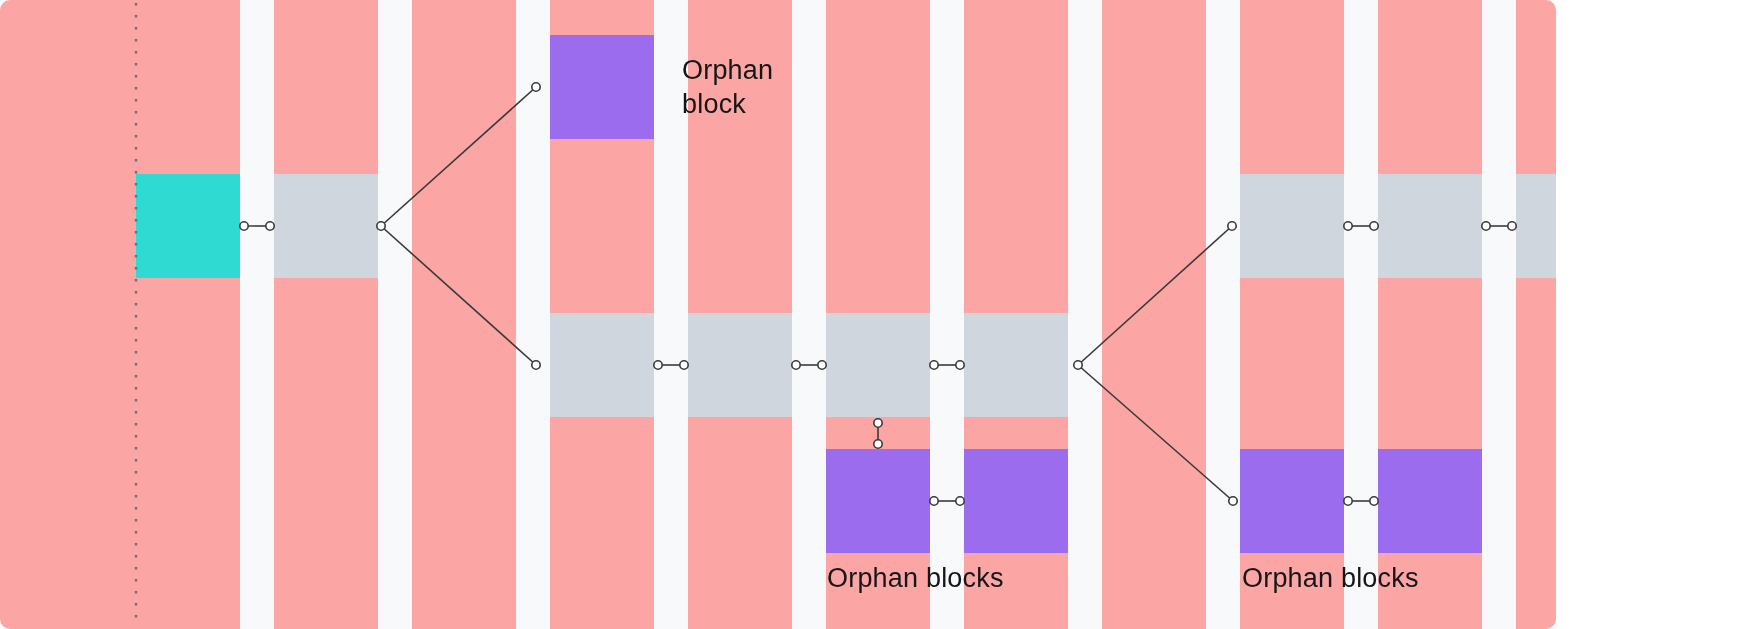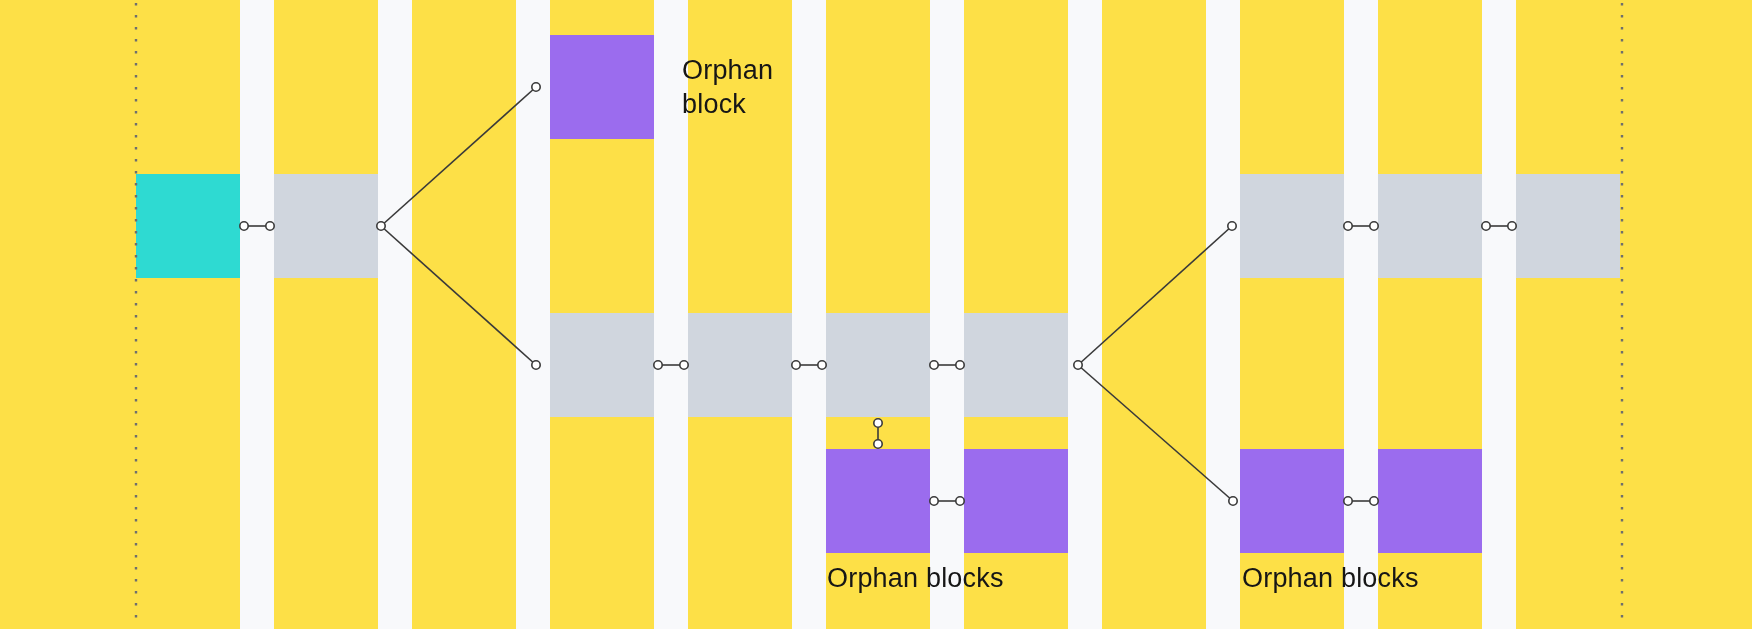--- a/index.html
+++ b/index.html
@@ -3,24 +3,25 @@
 <meta charset="utf-8">
 <style>
   html, body {
     margin: 0;
     padding: 0;
     background: #ffffff;
     font-family: "Liberation Sans", sans-serif;
   }
   #canvas {
     position: relative;
-    width: 1752px;
+    width: 1556px;
     height: 629px;
-    background: #fde047;
+    background: #fca5a5;
     overflow: hidden;
+    border-radius: 10px;
   }
   .stripe {
     position: absolute;
     top: 0;
     height: 629px;
   }
   .block {
     position: absolute;
     width: 104px;
     height: 104px;

